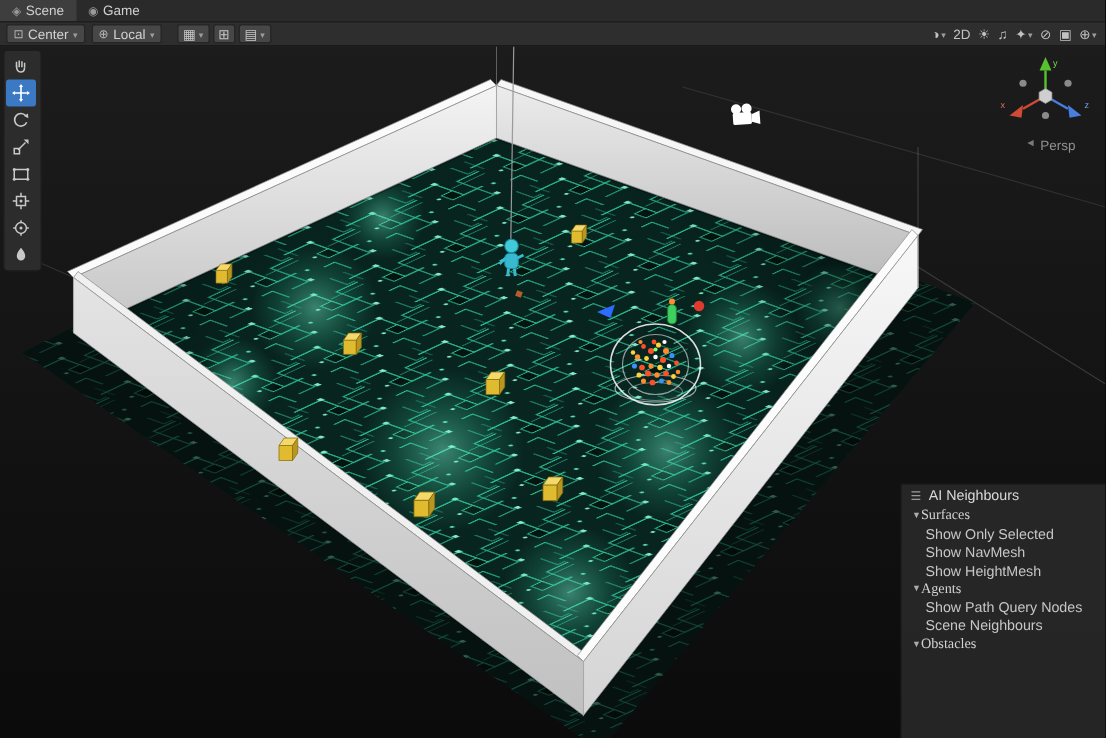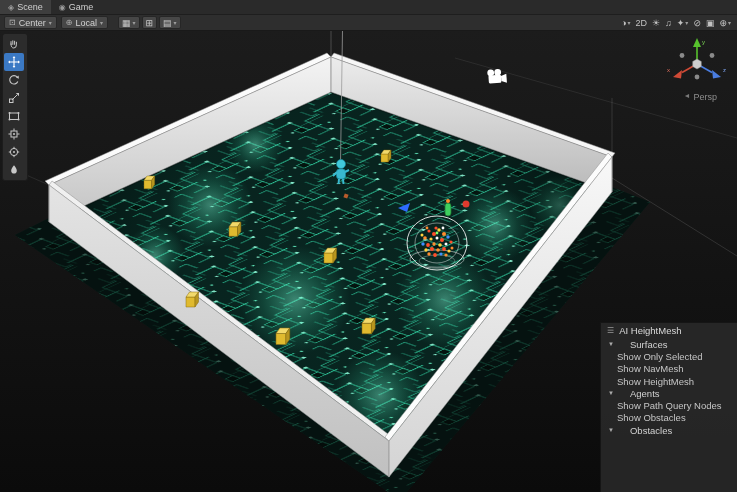--- a/index.html
+++ b/index.html
@@ -34,21 +34,21 @@
   #gizmo{position:absolute;right:8px;top:34px;width:64px;height:60px;z-index:6;}
   #persp{position:absolute;right:20px;top:92px;font-size:9px;color:#8f8f8f;z-index:6;
          display:flex;gap:3px;align-items:flex-start;}
   #persp .arrow{font-size:7px;color:#7a7a7a;}
   
   #ai-nav{position:absolute;left:600px;top:322px;width:136px;height:170px;z-index:7;
           background:rgba(40,40,40,.93);border:1px solid #151515;font-size:9.5px;}
   #ai-nav .hdr{display:flex;align-items:center;gap:5px;height:15px;padding:0 6px;color:#dadada;}
   #ai-nav .hdr .micon{color:#9a9a9a;font-size:8px;}
   .nav-row{position:relative;height:12.3px;display:flex;align-items:center;color:#c6c6c6;}
-  .nav-row.section{padding-left:7px;gap:16px;color:#d2d2d2;}
+  .nav-row.section{padding-left:7px;gap:0;color:#d2d2d2;font-family:Liberation Serif, serif;}
   .nav-row.section .tri{font-size:6px;color:#ababab;}
   .nav-row.item{padding-left:16px;}
   .nav-row .check{position:absolute;right:8px;top:0;color:#e0e0e0;font-size:9px;}
 </style>
 </head>
 <body>
 
 <div id="app">
 
   <svg id="scene-svg" width="737" height="492" viewBox="0 0 737 492">
@@ -362,21 +362,21 @@
     <text x="26" y="8" font-size="6" fill="#7da3ef">z</text>
   </svg>
   <div id="persp">
     <span class="arrow">◄</span>
     <span>Persp</span>
   </div>
 
   <div id="ai-nav">
     <div class="hdr">
       <span class="micon">☰</span>
-      <span>AI HeightMesh</span>
+      <span>AI Neighbours</span>
     </div>
 
     <div class="nav-row section">
       <span class="tri">▼</span>
       <span>Surfaces</span>
     </div>
     <div class="nav-row item">
       <span>Show Only Selected</span>
     </div>
     <div class="nav-row item">
@@ -387,21 +387,21 @@
     </div>
 
     <div class="nav-row section">
       <span class="tri">▼</span>
       <span>Agents</span>
     </div>
     <div class="nav-row item">
       <span>Show Path Query Nodes</span>
     </div>
     <div class="nav-row item">
-      <span>Show Obstacles</span>
+      <span>Scene Neighbours</span>
     </div>
 
     <div class="nav-row section">
       <span class="tri">▼</span>
       <span>Obstacles</span>
     </div>
   </div>
 
 </div>
 

